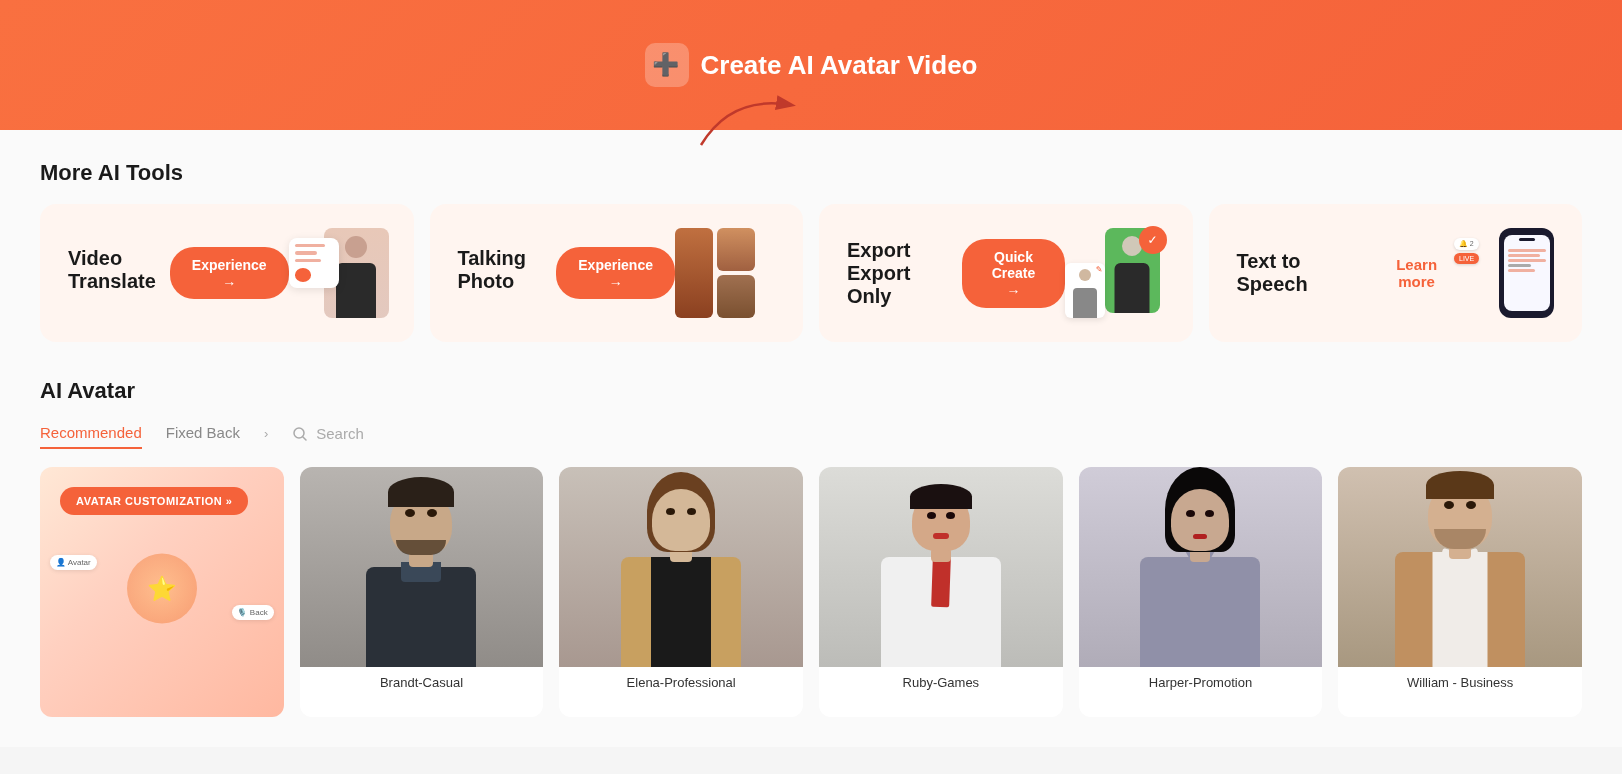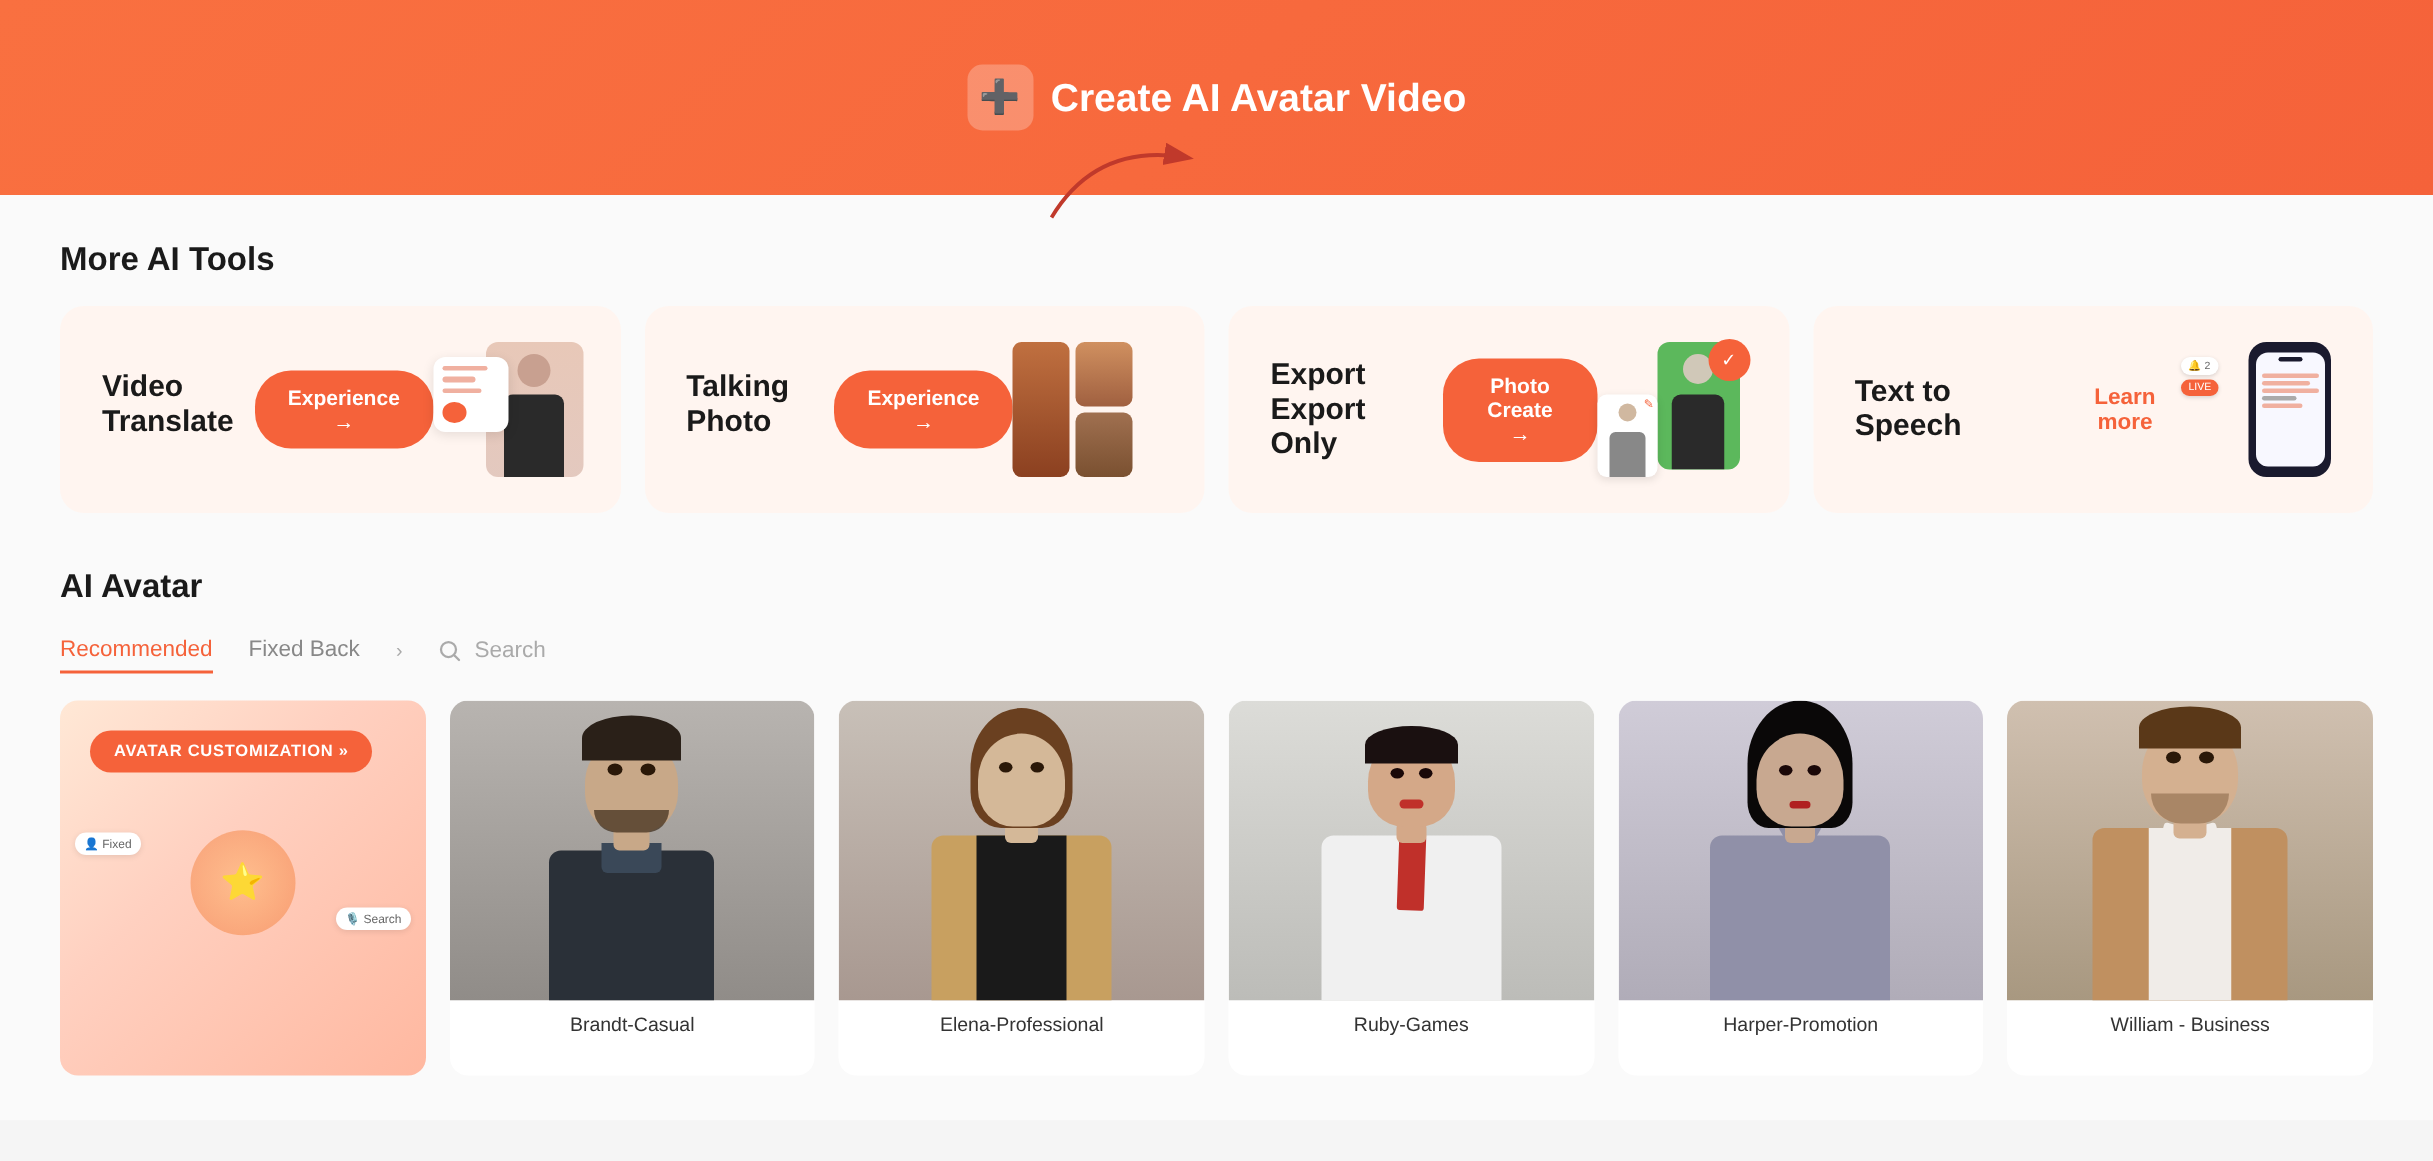--- a/index.html
+++ b/index.html
@@ -353,21 +353,21 @@
           <div class="tp-img1" style="background:linear-gradient(180deg,#c07040,#8b4020);"></div>
           <div class="tp-img2" style="background:linear-gradient(180deg,#d09060,#a06040);"></div>
           <div class="tp-img3" style="background:linear-gradient(180deg,#a07050,#7a5030);"></div>
         </div>
       </div>
     </div>
 
     <div class="tool-card">
       <div class="tool-card-left">
         <div class="tool-name">Export Export Only</div>
-        <button class="tool-btn">Photo Create →</button>
+        <button class="tool-btn">Quick Create →</button>
       </div>
       <div class="tool-card-right">
 
         <div style="position:absolute;right:5px;top:0;width:55px;height:85px;background:#5cb85c;border-radius:8px;overflow:hidden;">
           <div style="width:20px;height:20px;background:#d0c8b8;border-radius:50%;position:absolute;top:8px;left:50%;transform:translateX(-50%);"></div>
           <div style="width:35px;height:50px;background:#2a2a2a;border-radius:6px 6px 0 0;position:absolute;bottom:0;left:50%;transform:translateX(-50%);"></div>
         </div>
 
         <div class="ea-badge img-placeholder" style="right:-2px;top:-2px;">✓</div>
 
@@ -425,22 +425,22 @@
 
   <div class="avatar-grid">
 
     <div class="promo-card">
 
       <div style="position:absolute;top:50%;left:50%;transform:translate(-50%,-55%);width:70px;height:70px;">
         <div style="width:70px;height:70px;background:radial-gradient(circle,#ffb060,#f07030);border-radius:50%;opacity:0.5;"></div>
         <span style="position:absolute;top:50%;left:50%;transform:translate(-50%,-50%);font-size:24px;">⭐</span>
       </div>
 
-      <div style="position:absolute;top:35%;left:10px;background:white;border-radius:8px;padding:3px 6px;font-size:8px;color:#666;box-shadow:0 1px 4px rgba(0,0,0,0.1);">👤 Fixed</div>
-      <div style="position:absolute;top:55%;right:10px;background:white;border-radius:8px;padding:3px 6px;font-size:8px;color:#666;box-shadow:0 1px 4px rgba(0,0,0,0.1);">🎙️ Search</div>
+      <div style="position:absolute;top:35%;left:10px;background:white;border-radius:8px;padding:3px 6px;font-size:8px;color:#666;box-shadow:0 1px 4px rgba(0,0,0,0.1);">👤 Avatar</div>
+      <div style="position:absolute;top:55%;right:10px;background:white;border-radius:8px;padding:3px 6px;font-size:8px;color:#666;box-shadow:0 1px 4px rgba(0,0,0,0.1);">🎙️ Back</div>
       <button class="promo-btn">AVATAR CUSTOMIZATION »</button>
     </div>
 
     <div class="avatar-card">
       <div class="avatar-img-wrap">
         <div class="brandt-bg" style="height:100%;display:flex;align-items:center;justify-content:center;">
 
           <div style="position:relative;width:100%;height:100%;">
 
             <div style="position:absolute;bottom:0;left:50%;transform:translateX(-50%);width:110px;height:100px;background:#2a3038;border-radius:8px 8px 0 0;"></div>

